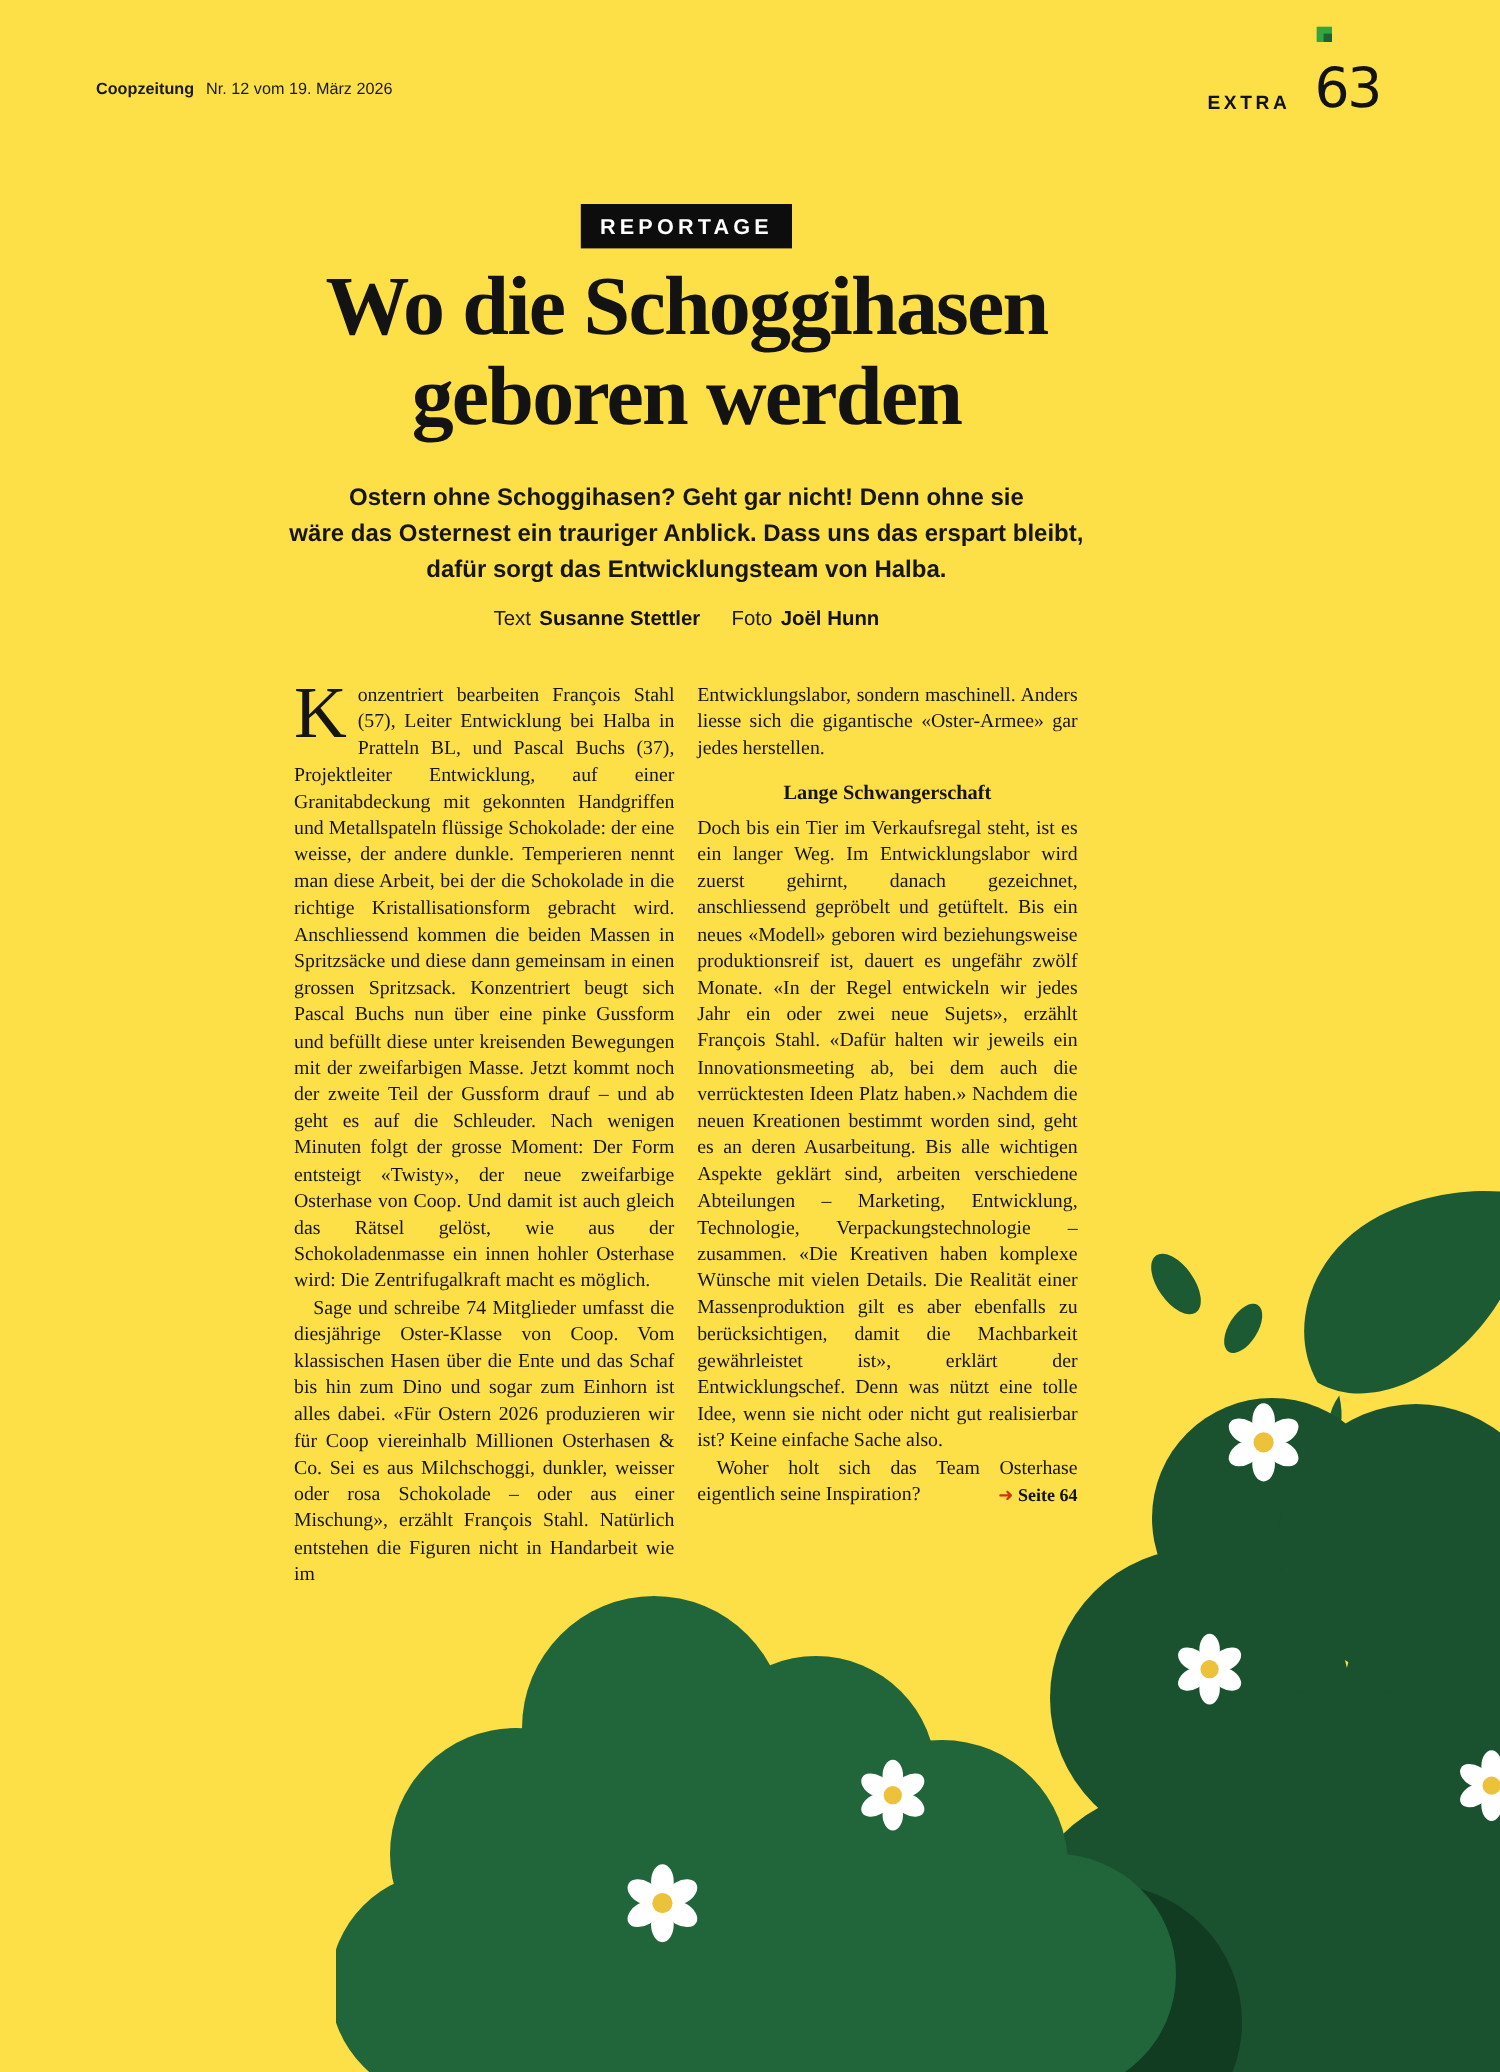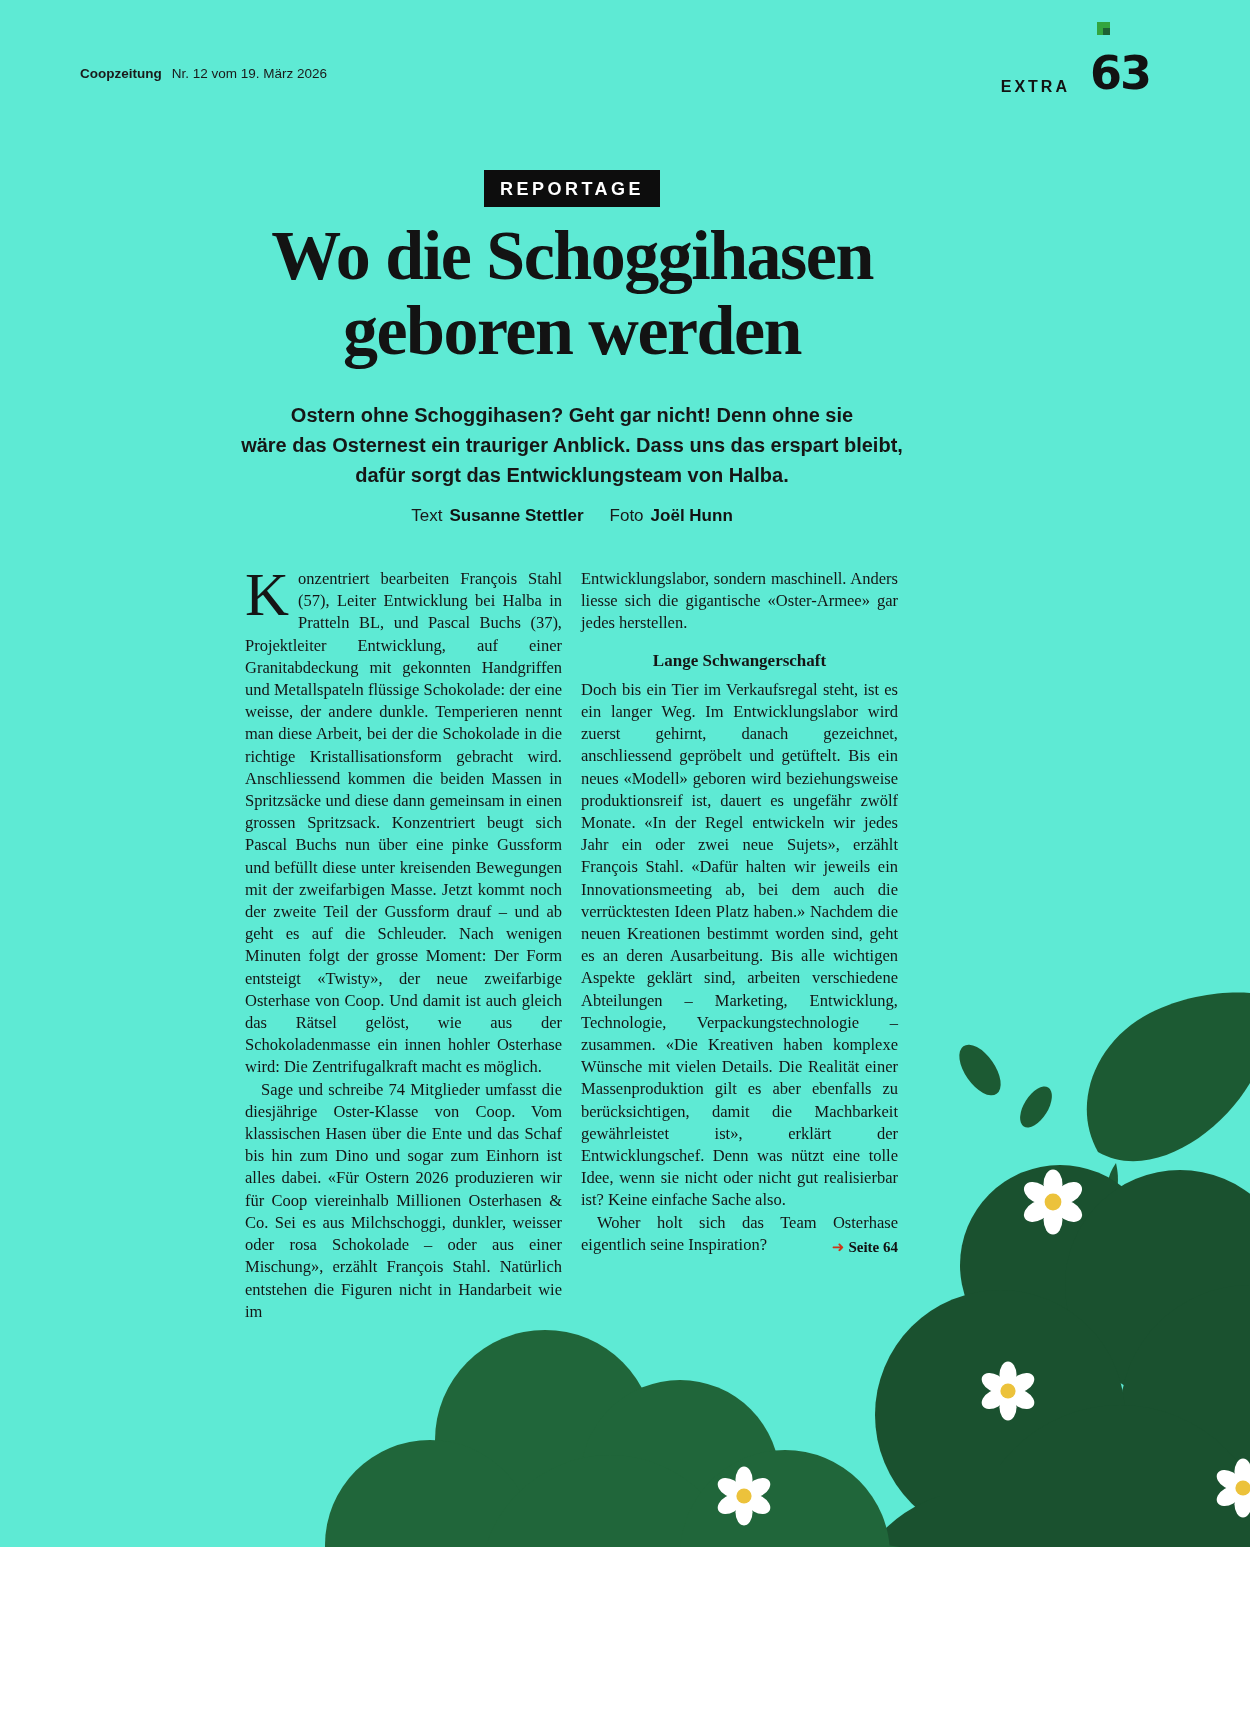--- a/index.html
+++ b/index.html
@@ -1,29 +1,29 @@
 <!DOCTYPE html>
 <html lang="de"><head>
 <meta charset="utf-8">
 <style>
   * { margin:0; padding:0; box-sizing:border-box; }
   html, body { background:#ffffff; }
   #page {
-    position:relative; width:1250px; height:1547px; overflow:hidden;
-    background:#5eead4; color:#121212;
+    position:relative; width:1250px; height:1727px; overflow:hidden;
+    background:#fde047; color:#121212;
     font-family:"Liberation Sans", sans-serif;
   }
 
   
   .masthead-left { position:absolute; left:80px; top:66px; font-size:13.5px; color:#1a1a1a; }
   .masthead-left .pub { font-weight:700; }
   .masthead-left .issue { margin-left:10px; font-weight:400; }
   .masthead-right { position:absolute; right:100px; top:50px; display:flex; align-items:flex-end; gap:20px; }
   .section-label { font-weight:700; font-size:16px; letter-spacing:3px; }
-  .page-number { font-family:"DejaVu Sans", sans-serif; font-weight:700; font-size:46px; letter-spacing:-2px; line-height:1; }
+  .page-number { font-family:"DejaVu Sans", sans-serif; font-weight:400; font-size:46px; letter-spacing:-2px; line-height:1; }
   .print-mark { position:absolute; left:1097px; top:22px; width:13px; height:13px; }
 
   
   .center-zone { position:absolute; left:120px; width:904px; text-align:center; }
   .kicker-zone { top:170px; }
   .kicker {
     display:inline-block; background:#0d0d0d; color:#ffffff;
     font-weight:700; font-size:18px; letter-spacing:3.5px; padding:9px 16px 7px;
   }
   .headline-zone { top:218px; }

